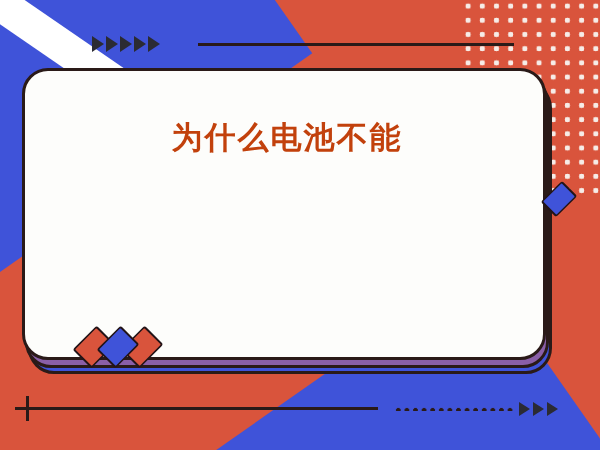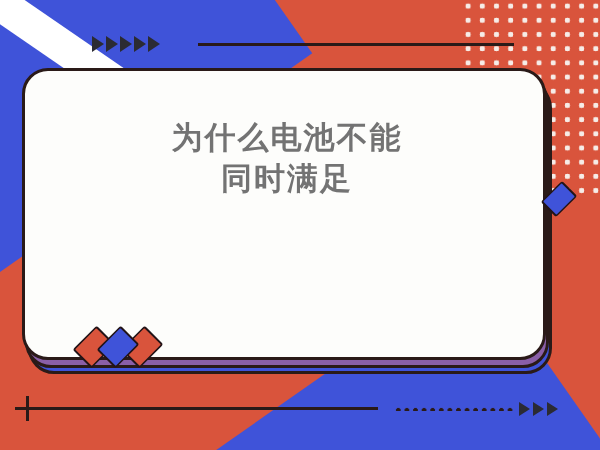--- a/index.html
+++ b/index.html
@@ -173,21 +173,21 @@
     background: #fdfdfb;
   }
 
   
   .headline {
     position: absolute;
     left: 0;
     top: 46px;
     width: 524px;
     text-align: center;
-    color: #737373;
+    color: #c2410c;
     font-family: "DejaVu Serif", "Liberation Serif", serif;
     font-weight: 700;
     font-size: 31px;
     line-height: 1.32;
     letter-spacing: 2px;
   }
   .headline .ln {
     display: block;
     white-space: nowrap;
   }
@@ -274,21 +274,20 @@
     <span class="tri"></span>
   </div>
 
   <div class="card-stack">
     <div class="card-layer card-blue"></div>
     <div class="card-layer card-violet"></div>
     <div class="card-layer card-white">
 
       <div class="headline">
         <span class="ln">为什么电池不能</span>
-        <span class="ln">同时满足</span>
       </div>
 
       <div class="dia-group">
         <span class="diamond dia-a"></span>
         <span class="diamond dia-c"></span>
         <span class="diamond dia-b"></span>
       </div>
 
       <span class="diamond dia-right"></span>
 

